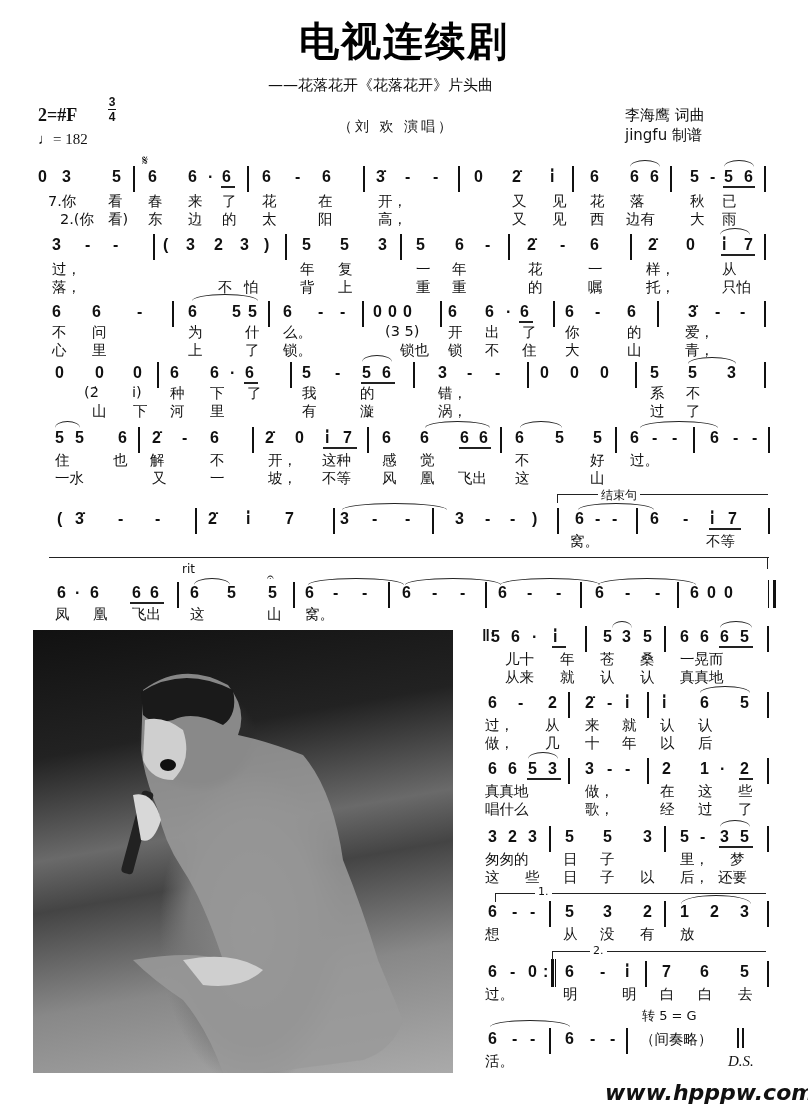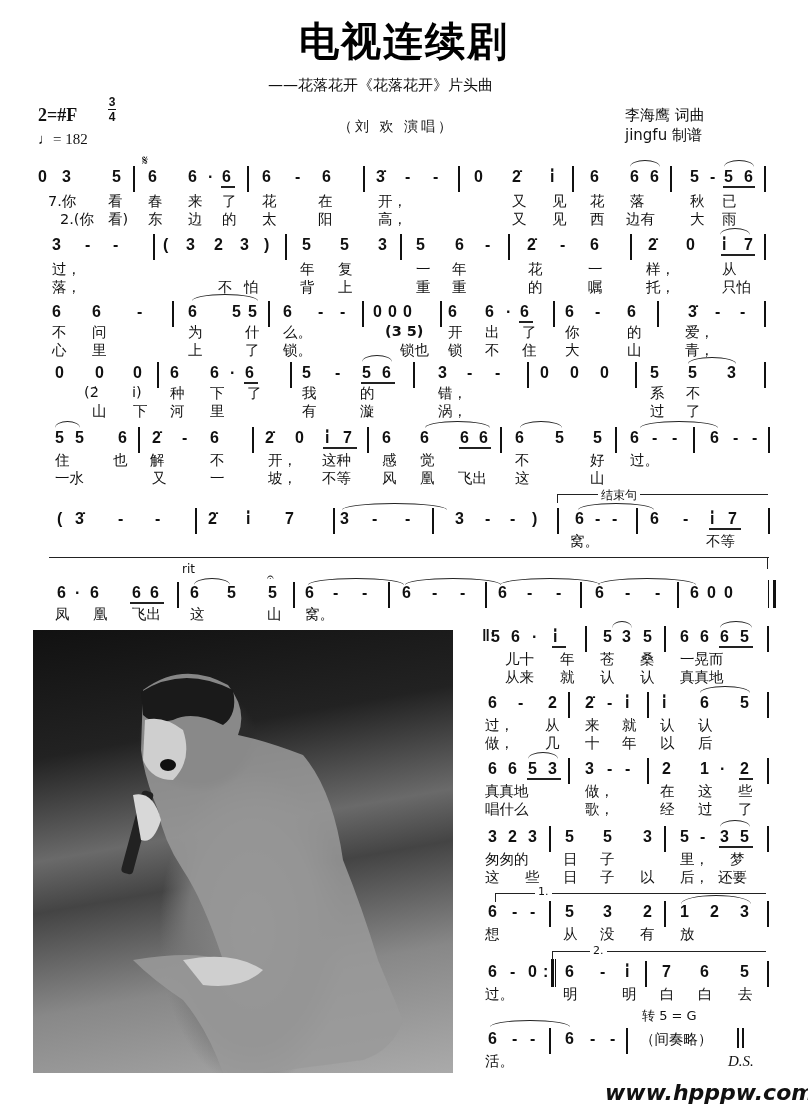--- a/index.html
+++ b/index.html
@@ -176,21 +176,21 @@
     <div class="bar" style="left: 362px; top: 301px; height: 26px; width: 1.6px;"></div>
     <div class="bar" style="left: 440px; top: 301px; height: 26px; width: 1.6px;"></div>
     <div class="bar" style="left: 553px; top: 301px; height: 26px; width: 1.6px;"></div>
     <div class="bar" style="left: 657px; top: 301px; height: 26px; width: 1.6px;"></div>
     <div class="bar" style="left: 764px; top: 301px; height: 26px; width: 1.6px;"></div>
     <div class="abs ly" style="left: 52px; top: 323px;">不</div>
     <div class="abs ly" style="left: 92px; top: 323px;">问</div>
     <div class="abs ly" style="left: 188px; top: 323px;">为</div>
     <div class="abs ly" style="left: 245px; top: 323px;">什</div>
     <div class="abs ly" style="left: 283px; top: 323px;">么。</div>
-    <div class="abs ly" style="left: 385px; top: 323px; font-weight: bold;">(3 5)</div>
+    <div class="abs ly" style="left: 385px; top: 323px;">(3 5)</div>
     <div class="abs ly" style="left: 448px; top: 323px;">开</div>
     <div class="abs ly" style="left: 485px; top: 323px;">出</div>
     <div class="abs ly" style="left: 522px; top: 323px;">了</div>
     <div class="abs ly" style="left: 565px; top: 323px;">你</div>
     <div class="abs ly" style="left: 627px; top: 323px;">的</div>
     <div class="abs ly" style="left: 685px; top: 323px;">爱，</div>
     <div class="abs ly" style="left: 52px; top: 341px;">心</div>
     <div class="abs ly" style="left: 92px; top: 341px;">里</div>
     <div class="abs ly" style="left: 188px; top: 341px;">上</div>
     <div class="abs ly" style="left: 245px; top: 341px;">了</div>

